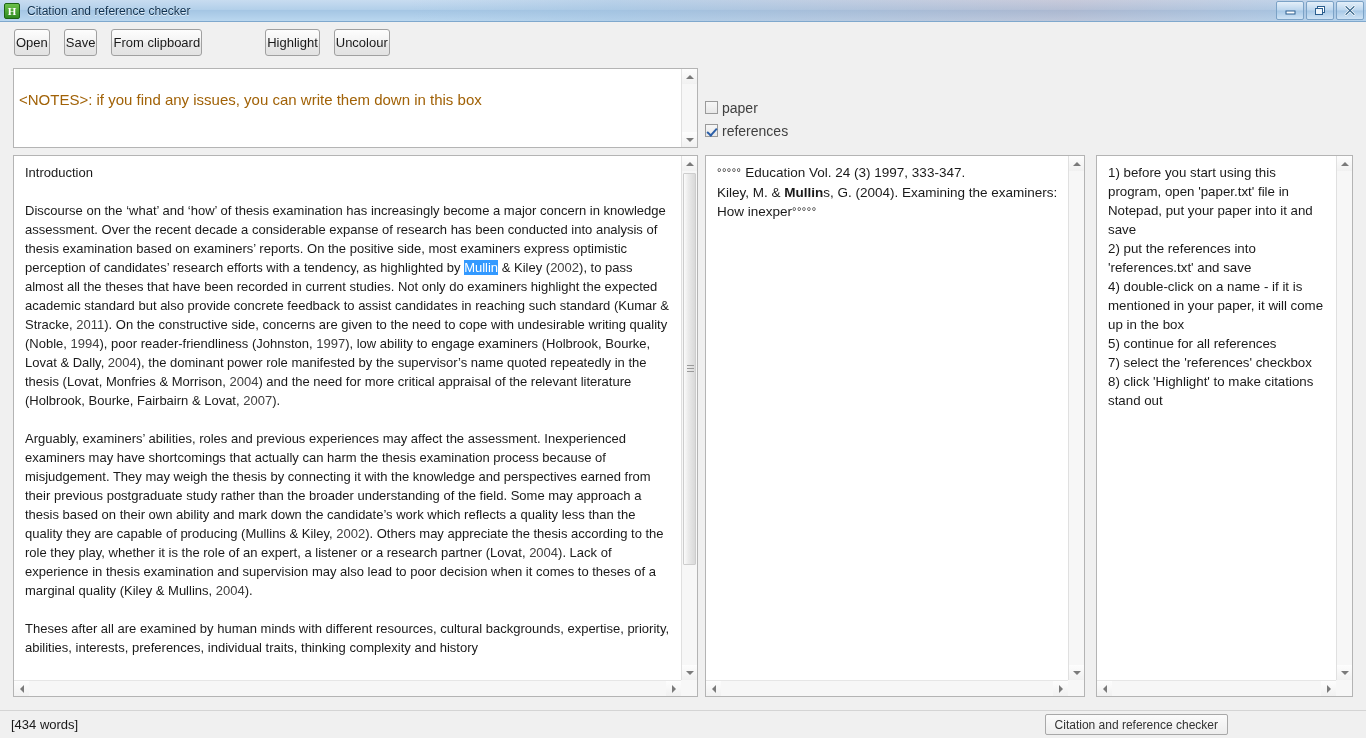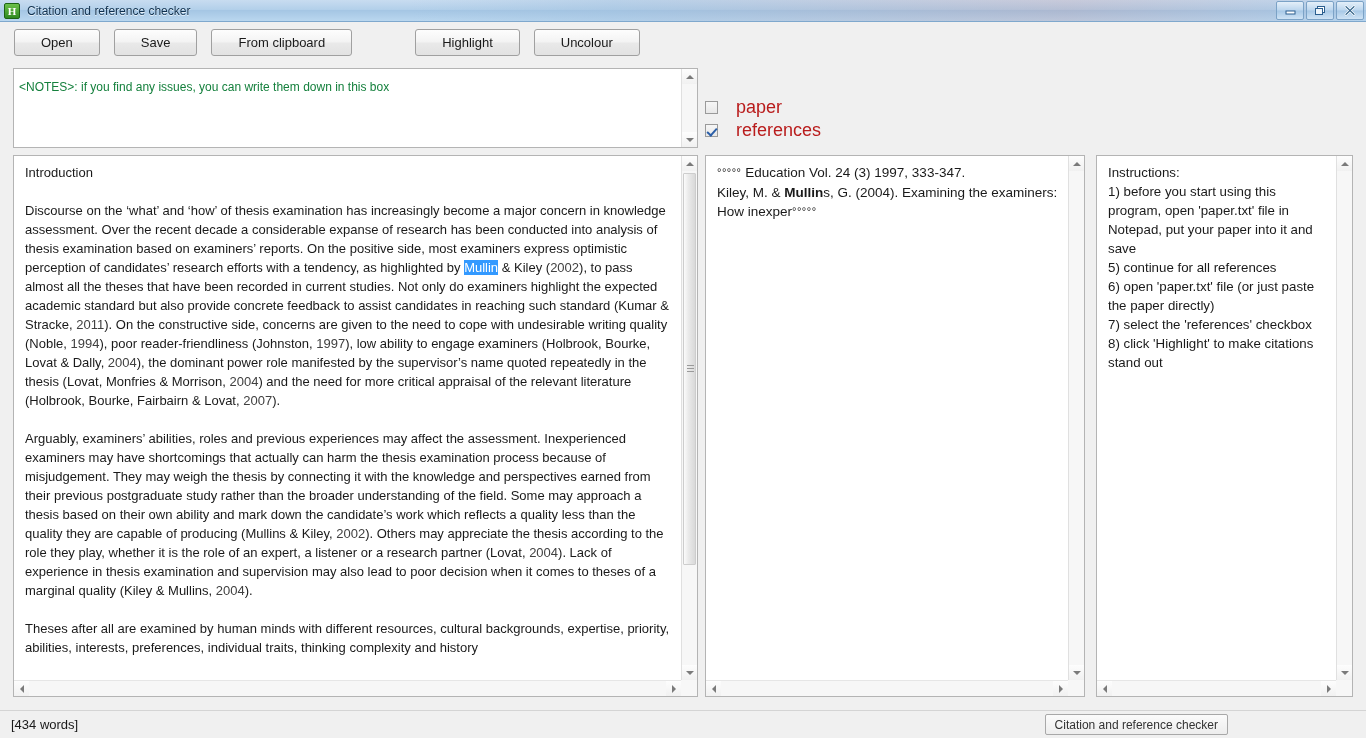--- a/index.html
+++ b/index.html
@@ -53,38 +53,38 @@
 
   
   #toolbar {
     position: absolute; left: 0; top: 23px; width: 1366px; height: 38px;
     background: #f0f0f0;
     display: flex; align-items: center;
   }
   .tb-button {
     height: 27px;
     margin-left: 14px;
-    padding: 0 26px;
+    padding: 0 1px;
     background: linear-gradient(to bottom, #fdfdfd 0%, #f3f3f3 48%, #e9e9e9 52%, #e2e2e2 100%);
     border: 1px solid #a0a0a0; border-radius: 3px;
     font-size: 13px; color: #1a1a1a;
     display: flex; align-items: center; justify-content: center;
     cursor: default;
   }
   .tb-button.gap-left { margin-left: 63px; }
 
   
   #notes-box {
     position: absolute; left: 13px; top: 68px; width: 685px; height: 80px;
     background: #fff; border: 1px solid #b4b4b4;
     overflow: hidden;
   }
   #notes-text {
-    position: absolute; left: 5px; top: 10px; right: 20px;
-    font-size: 12px; color: #15803d; line-height: 17px;
+    position: absolute; left: 5px; top: 22px; right: 20px;
+    font-size: 15px; color: #a16207; line-height: 17px;
     white-space: pre-wrap;
   }
   .vscroll {
     position: absolute; right: 0; top: 0; width: 16px; bottom: 0;
     background: #f7f7f7; border-left: 1px solid #e0e0e0;
   }
   .vscroll .arrow-up, .vscroll .arrow-dn {
     position: absolute; left: 0; width: 15px; height: 15px;
     display: flex; align-items: center; justify-content: center;
     background: linear-gradient(to bottom,#fdfdfd,#f1f1f1);
@@ -117,21 +117,21 @@
     background: linear-gradient(to bottom,#f6f6f6,#e8e8e8);
     display: flex; align-items: center; justify-content: center;
     position: relative;
   }
   .cb-box.checked::after {
     content: ""; position: absolute;
     left: 3px; top: 1px; width: 4px; height: 8px;
     border: solid #2b5fa8; border-width: 0 2px 2px 0;
     transform: rotate(42deg);
   }
-  .cb-label { margin-left: 18px; font-size: 18px; color: #b91c1c; }
+  .cb-label { margin-left: 4px; font-size: 14px; color: #404040; }
 
   
   .panel {
     position: absolute; top: 155px;
     background: #fff; border: 1px solid #b4b4b4;
     overflow: hidden;
   }
   #panel-paper  { left: 13px;   width: 685px; height: 542px; }
   #panel-refs   { left: 705px;  width: 380px; height: 542px; }
   #panel-instr  { left: 1096px; width: 257px; height: 542px; }
@@ -306,24 +306,24 @@
       </div>
     <div class="arrow-rt">
         <div class="tri tri-rt"></div>
       </div>
   </div>
   <div class="corner-box"></div>
 </div>
 
 <div class="panel" id="panel-instr">
   <div class="panel-text" id="instr-text">
-    <div>Instructions:</div>
     <div>1) before you start using this program, open 'paper.txt' file in Notepad, put your paper into it and save</div>
+    <div>2) put the references into 'references.txt' and save</div>
+    <div>4) double-click on a name - if it is mentioned in your paper, it will come up in the box</div>
     <div>5) continue for all references</div>
-    <div>6) open 'paper.txt' file (or just paste the paper directly)</div>
     <div>7) select the 'references' checkbox</div>
     <div>8) click 'Highlight' to make citations stand out</div>
   </div>
 
   <div class="vscroll">
     <div class="arrow-up">
         <div class="tri tri-up"></div>
       </div>
     <div class="arrow-dn">
         <div class="tri tri-dn"></div>

